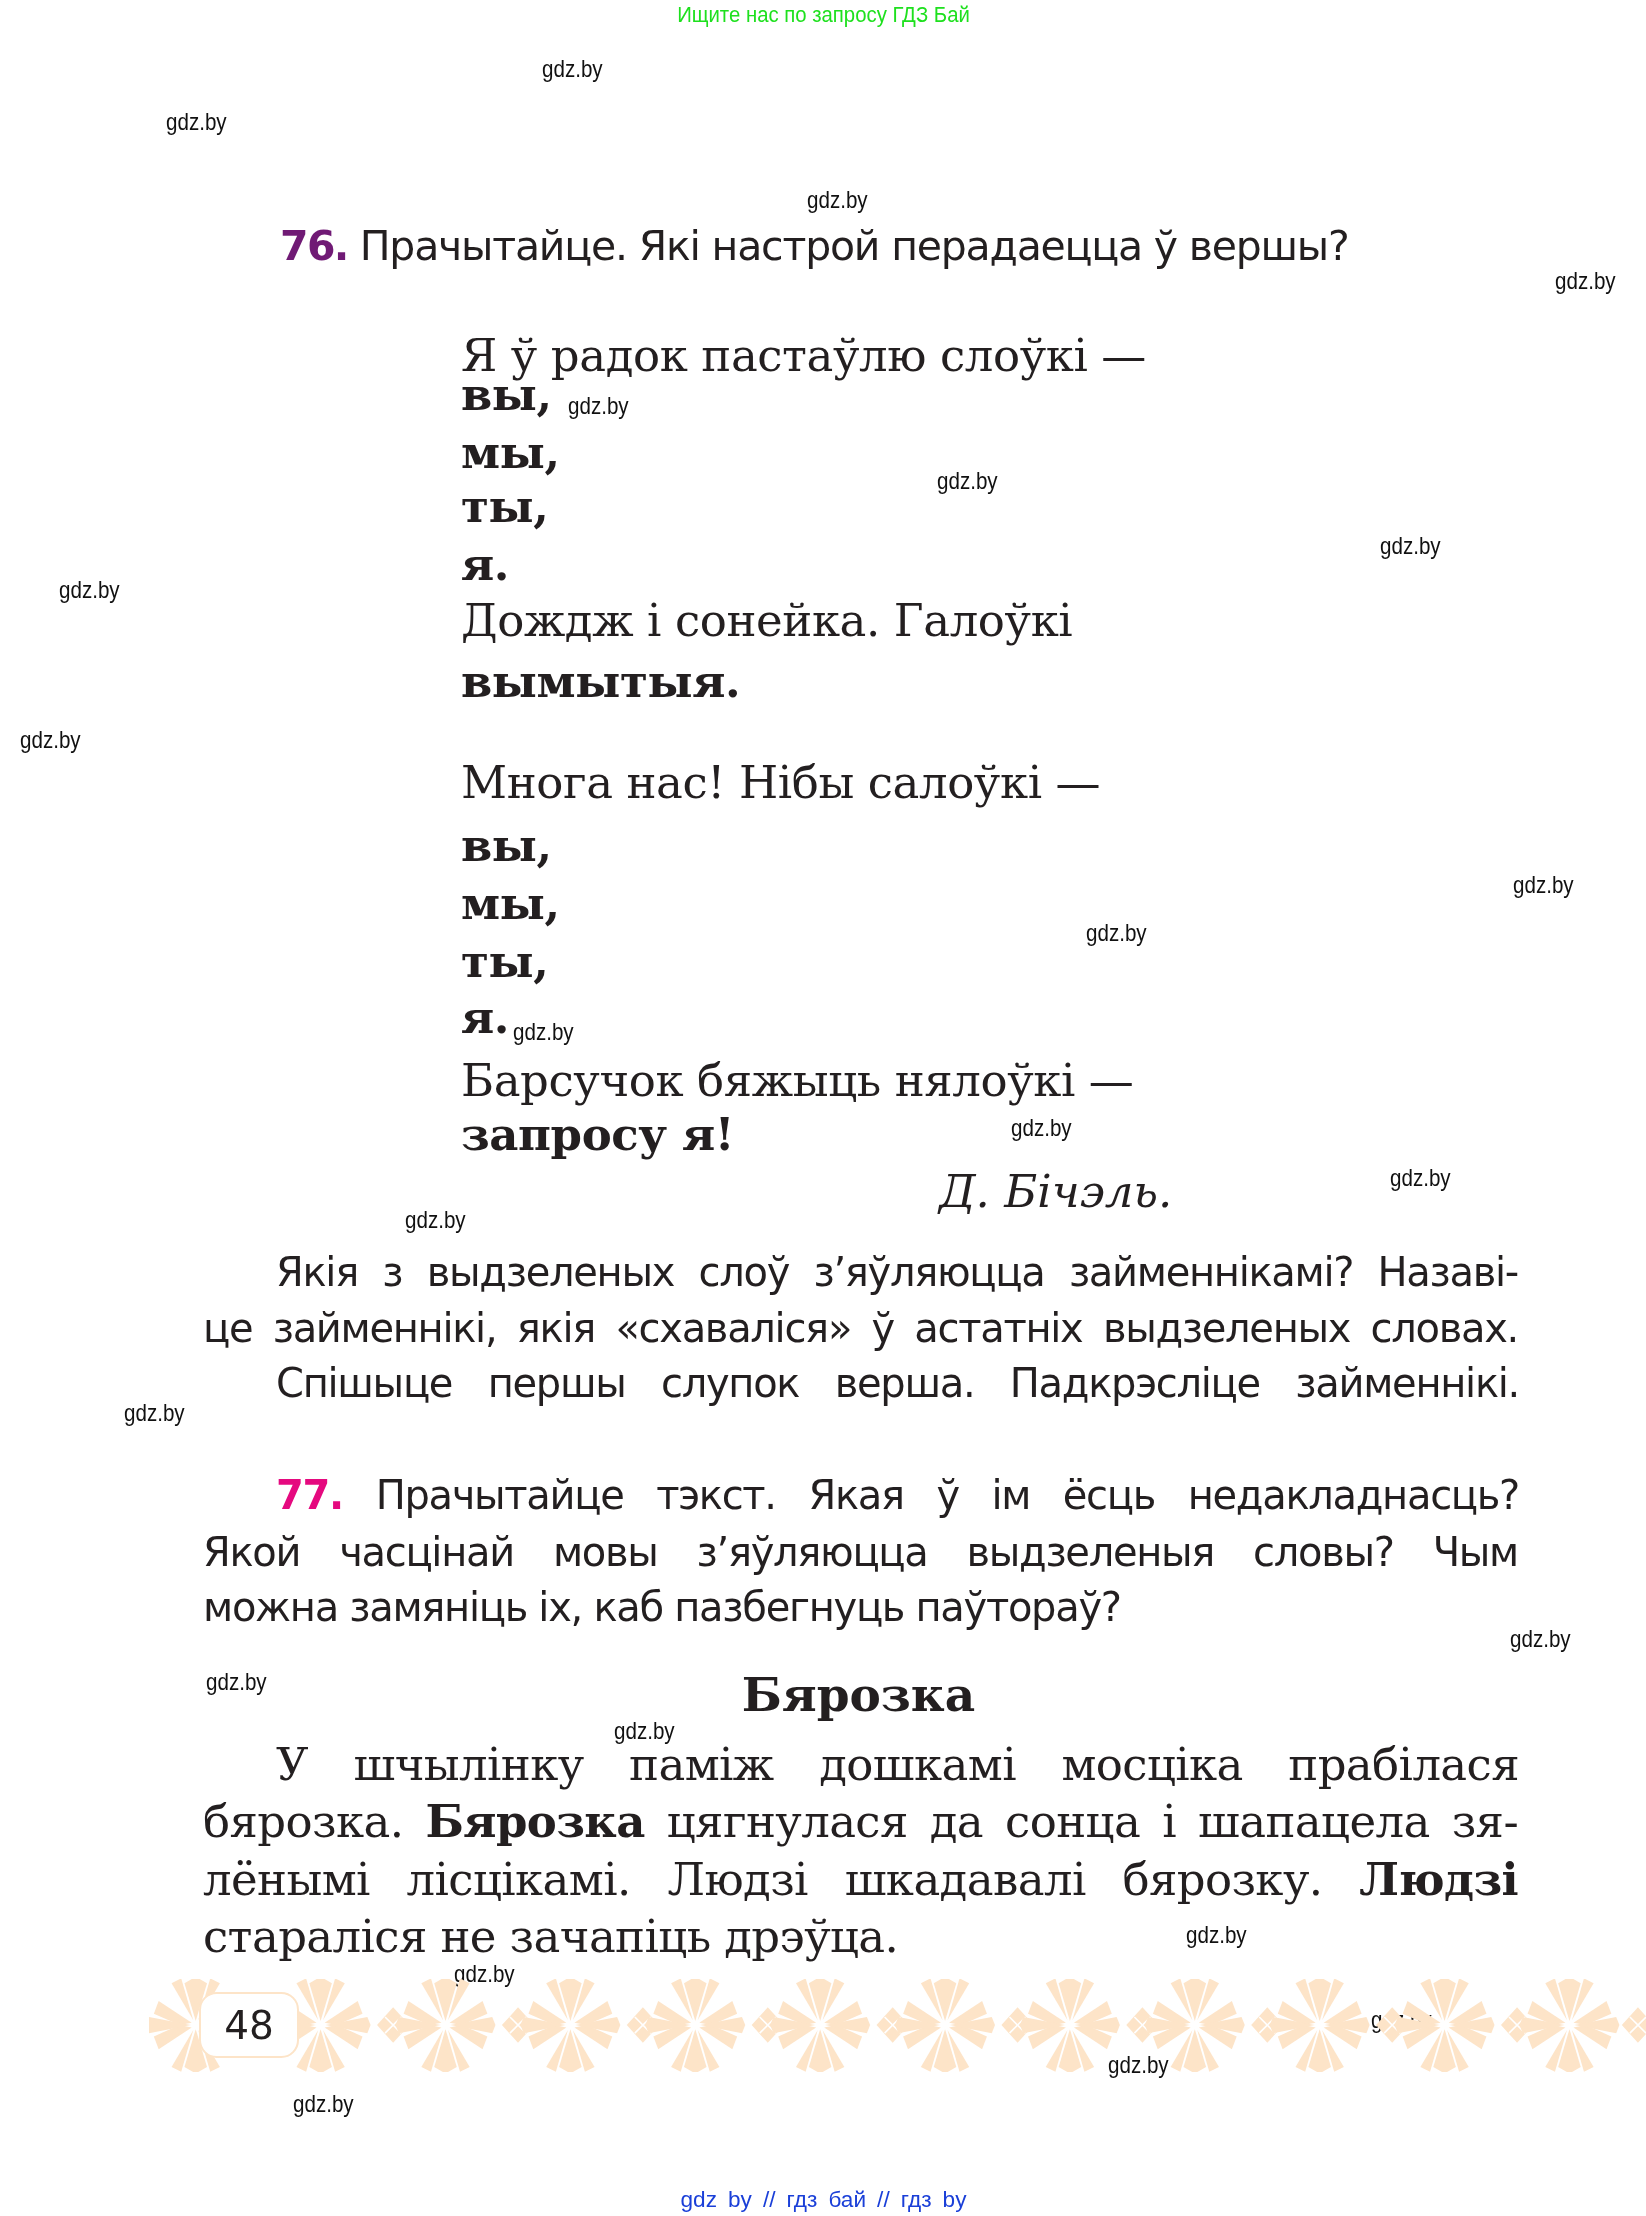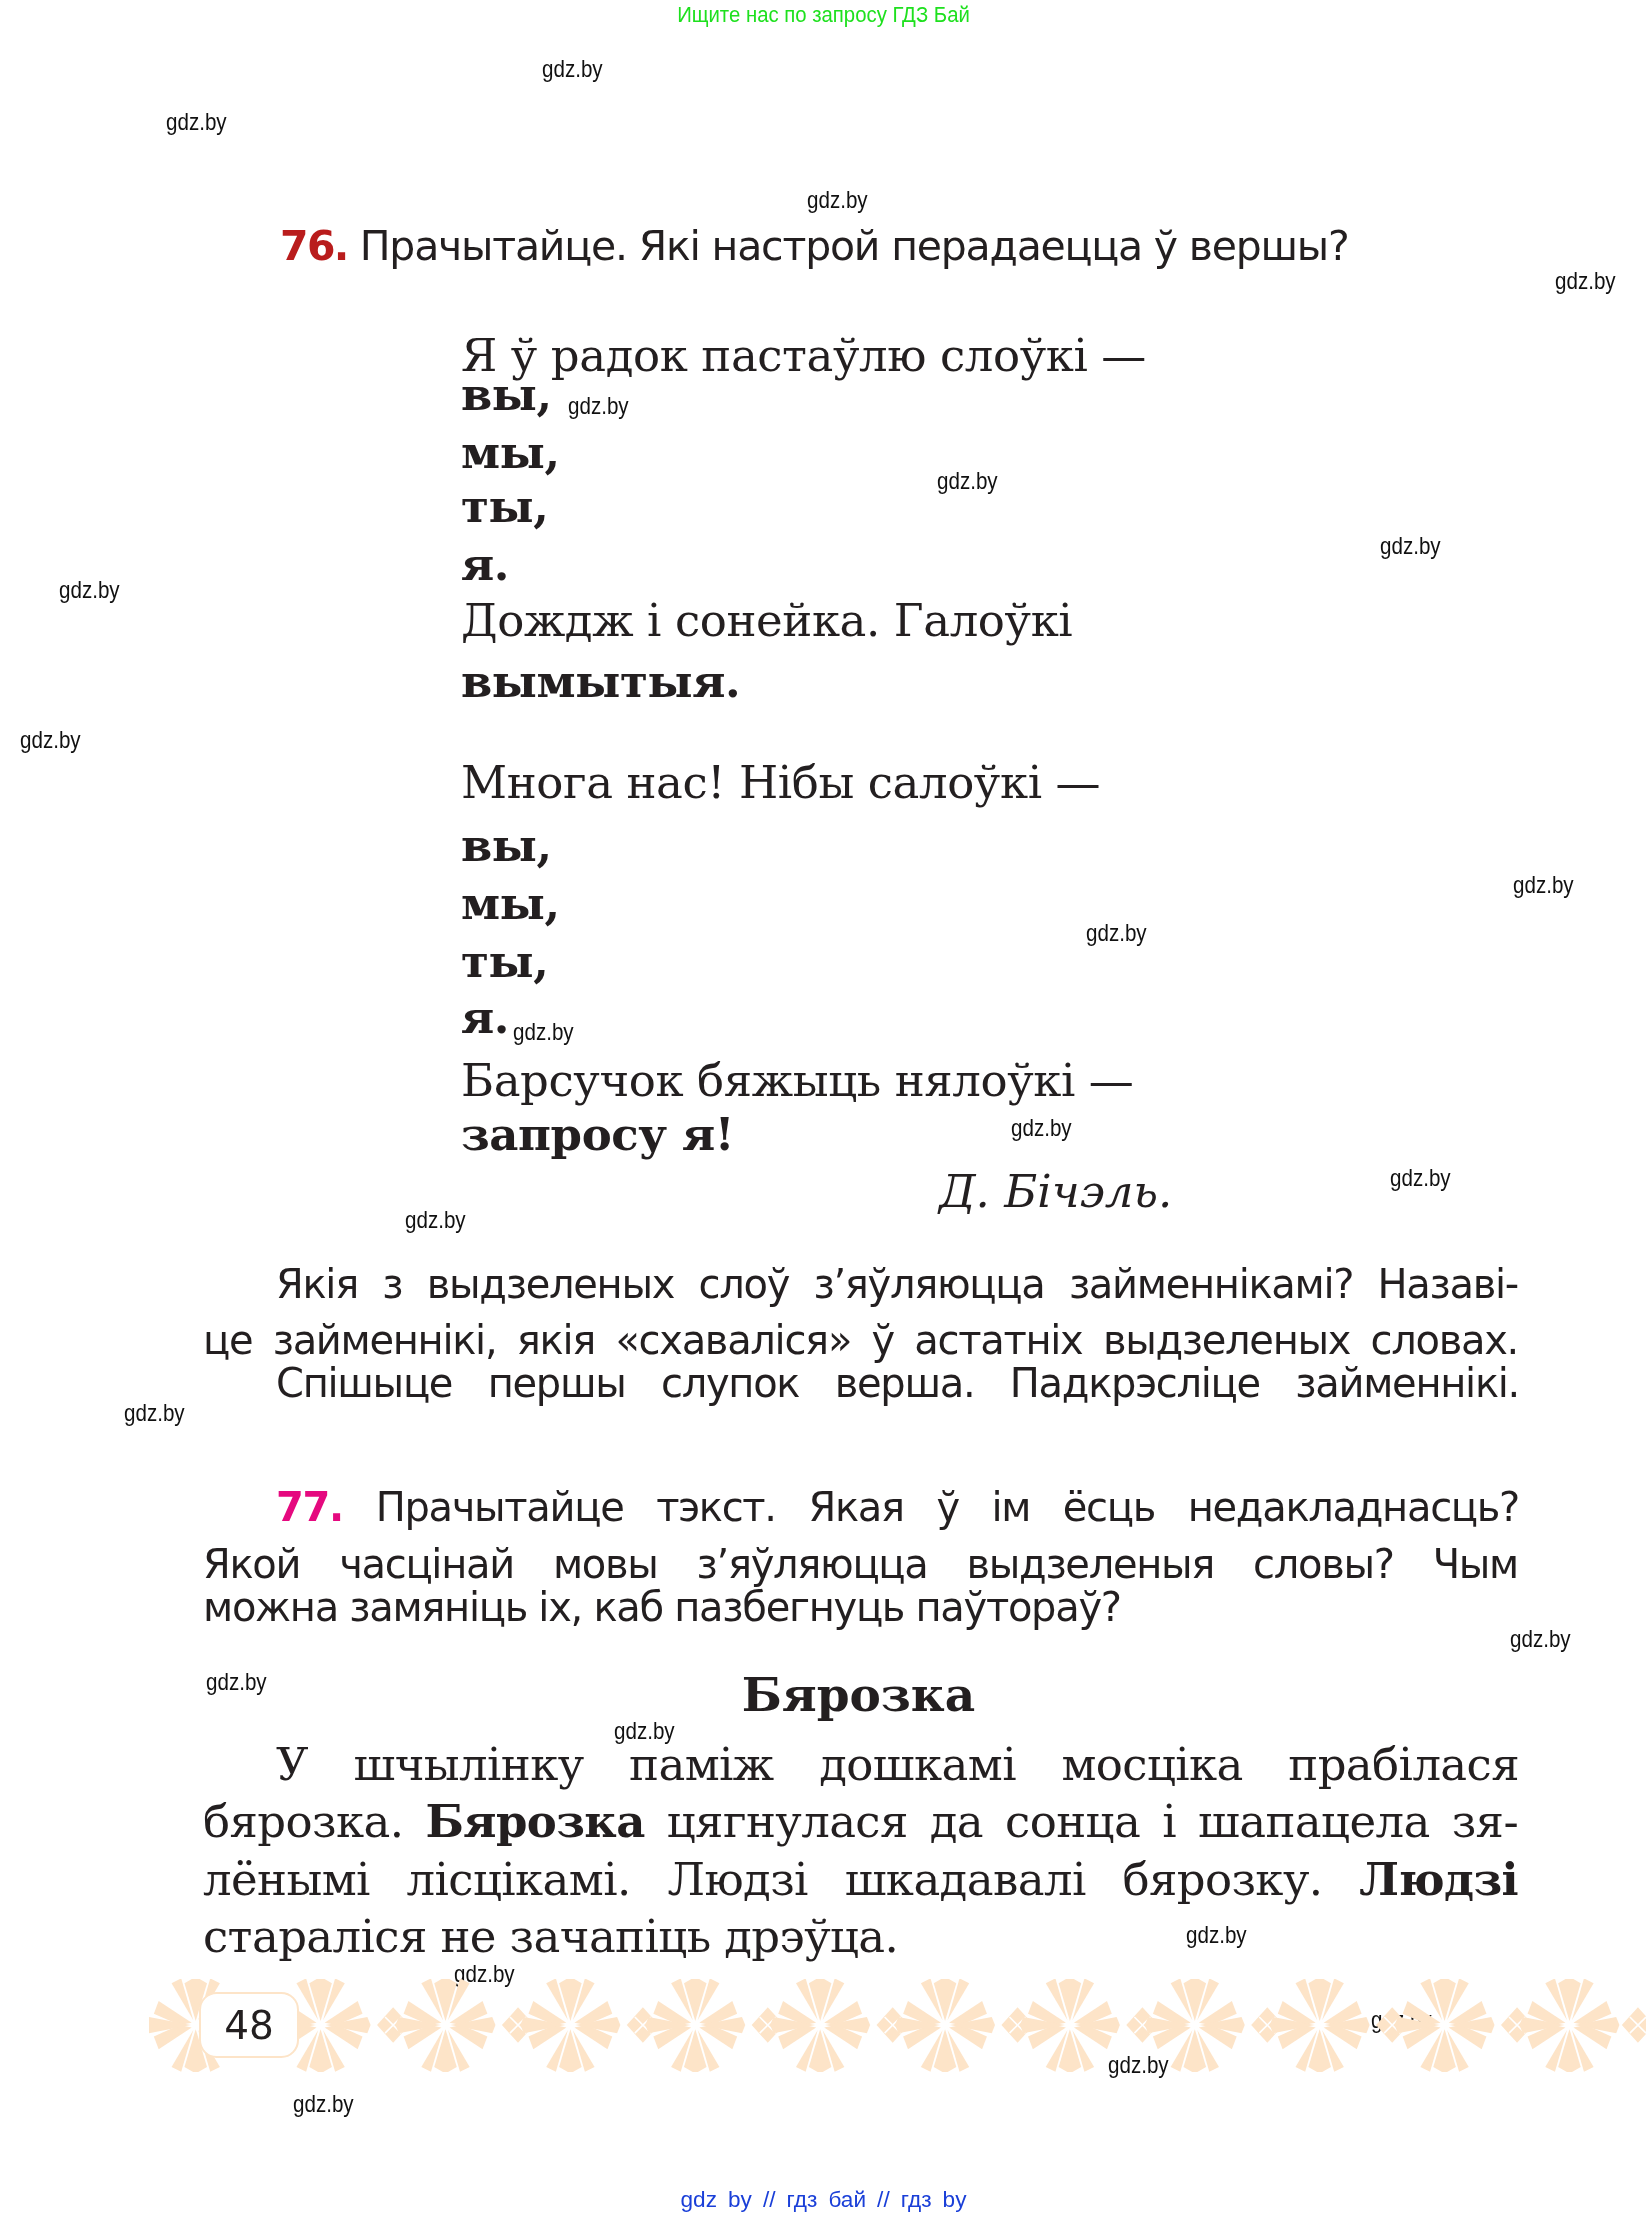--- a/index.html
+++ b/index.html
@@ -15,35 +15,35 @@
     transform:scaleX(0.9);
   }
   .wm {
     font-family:"Liberation Sans", sans-serif; font-size:23.4px; color:#111;
     transform-origin:left top; transform:scaleX(0.88);
   }
   .task {
     font-family:"DejaVu Sans", sans-serif; font-size:41px; color:#231f20;
     letter-spacing:-1.2px;
   }
-  .task .num { color:#b91c1c; font-weight:bold; letter-spacing:-1.6px; }
+  .task .num { color:#701a75; font-weight:bold; letter-spacing:-1.6px; }
   .poem {
     font-family:"DejaVu Serif", serif; font-size:45px; color:#231f20;
     letter-spacing:-0.4px;
   }
   .poem.b { font-weight:bold;text-align:right; }
   .author {
     font-family:"DejaVu Serif", serif; font-style:italic; font-size:45px;
   }
   .q {
     font-family:"DejaVu Sans", sans-serif; font-size:40px; color:#231f20;
     letter-spacing:-1.3px;
     left:203px; width:1315px;
   }
-  .q.just { text-align:justify; text-align-last:justify;margin-top:12px; }
+  .q.just { text-align:justify; text-align-last:justify; }
   .title {
     font-family:"DejaVu Serif", serif; font-weight:bold; font-size:47px;
     left:0; width:1717px; text-align:center;
   }
   .story {
     font-family:"DejaVu Serif", serif; font-size:45px; color:#231f20;
     left:203px; width:1315px; letter-spacing:-0.6px;
   }
   .story.just { text-align:justify; text-align-last:justify; }
   .story b { font-weight:bold; }

